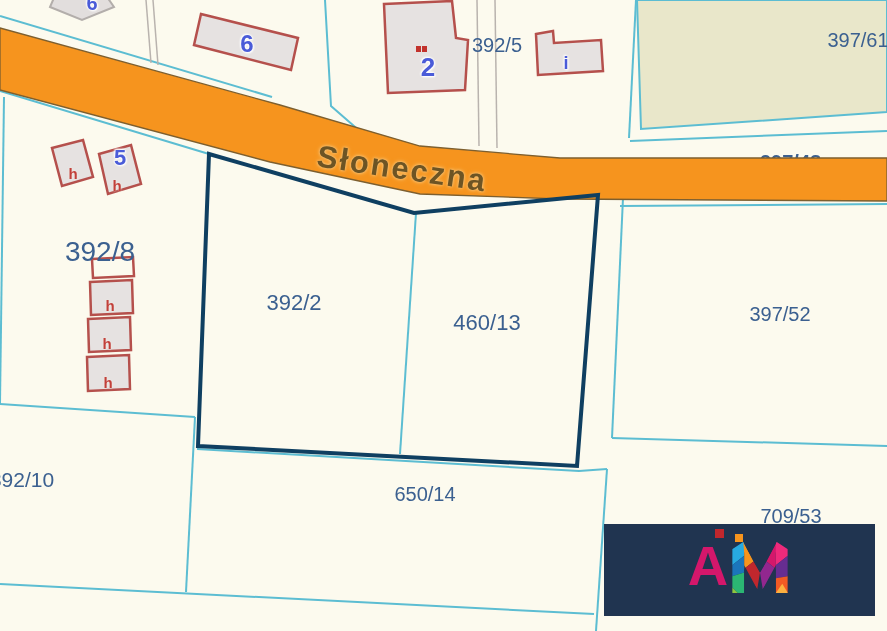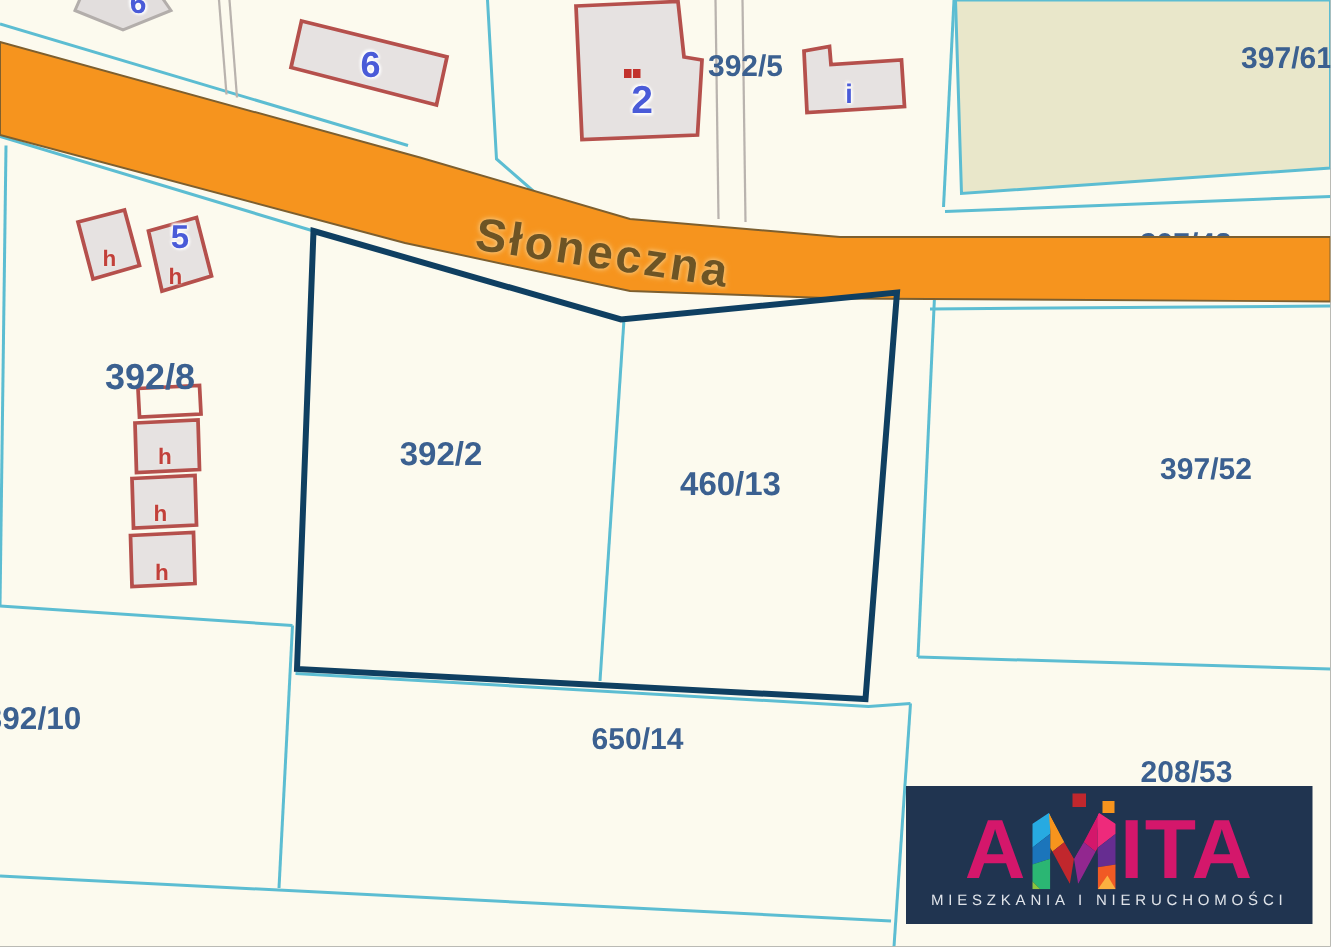--- a/index.html
+++ b/index.html
@@ -3,21 +3,21 @@
 <meta charset="utf-8">
 <style>
   html,body{margin:0;padding:0;background:#888;}
   .stage{
     position:relative;width:887px;height:631px;overflow:hidden;
     background:#fcfaee;font-family:"Liberation Sans",sans-serif;
   }
   .stage svg.geom{position:absolute;left:0;top:0;}
   .plabel{
     position:absolute;transform:translate(-50%,-50%);
-    color:#3b6090;font-weight:bold;white-space:nowrap;
+    color:#3b6090;font-weight:normal;white-space:nowrap;
     font-family:"Liberation Sans",sans-serif;
   }
   .hnum{
     position:absolute;transform:translate(-50%,-50%);
     color:#4a5bd8;font-weight:bold;white-space:nowrap;
     text-shadow:0 0 2px #fff,0 0 3px #fff,1px 1px 2px #fff,-1px -1px 2px #fff;
   }
   .hmark{
     position:absolute;transform:translate(-50%,-50%);
     color:#c2403a;font-weight:bold;font-size:15px;
@@ -103,27 +103,27 @@
       <polygon points="90,282 132,280 133,313 91,315" fill="#e6e2e1" stroke="#b5504c" stroke-width="2.5"></polygon>
       <polygon points="88,319 130,317 131,350 89,352" fill="#e6e2e1" stroke="#b5504c" stroke-width="2.5"></polygon>
       <polygon points="87,357 129,355 130,389 88,391" fill="#e6e2e1" stroke="#b5504c" stroke-width="2.5"></polygon>
     </g>
   </svg>
 
   <div class="street" style="left:402px;top:169px;">Słoneczna</div>
 
   <div class="plabel" style="left:497px;top:45px;font-size:20px;">392/5</div>
   <div class="plabel" style="left:858px;top:40px;font-size:20px;">397/61</div>
-  <div class="plabel" style="left:100px;top:252px;font-size:24px;">392/8</div>
+  <div class="plabel" style="left:100px;top:252px;font-size:28px;">392/8</div>
   <div class="plabel" style="left:294px;top:303px;font-size:22px;">392/2</div>
   <div class="plabel" style="left:487px;top:323px;font-size:22px;">460/13</div>
-  <div class="plabel" style="left:804px;top:314px;font-size:20px;">397/52</div>
+  <div class="plabel" style="left:780px;top:314px;font-size:20px;">397/52</div>
   <div class="plabel" style="left:22px;top:480px;font-size:21px;">392/10</div>
   <div class="plabel" style="left:425px;top:494px;font-size:20px;">650/14</div>
-  <div class="plabel" style="left:791px;top:516px;font-size:20px;">208/53</div>
+  <div class="plabel" style="left:791px;top:516px;font-size:20px;">709/53</div>
 
   <div class="hnum" style="left:92px;top:3px;font-size:20px;">6</div>
   <div class="hnum" style="left:247px;top:44px;font-size:24px;">6</div>
   <div class="hnum" style="left:428px;top:67px;font-size:26px;">2</div>
   <div class="redmini" style="left:416px;top:46px;">
       <i></i>
       <i></i>
     </div>
   <div class="hnum" style="left:120px;top:158px;font-size:22px;">5</div>
   <div class="hnum" style="left:566px;top:63px;font-size:18px;">i</div>
@@ -155,18 +155,16 @@
             <polygon points="23,22 30,34 27,52 13,30" fill="#c1272d"></polygon>
             <polygon points="48,1 37,22 47,30 47,14" fill="#d4176b"></polygon>
             <polygon points="37,22 30,34 33,52 47,30" fill="#92278f"></polygon>
             <polygon points="47,0 60,0 60,16 47,26" fill="#ee2a7b"></polygon>
             <polygon points="47,26 60,16 60,38 47,40" fill="#662d91"></polygon>
             <polygon points="47,40 60,38 60,56 47,56" fill="#f15a24"></polygon>
             <polygon points="54,46 60,56 47,56" fill="#fbb040"></polygon>
           </g>
         </svg>
       </span>
-      <span class="brand-letter">ITA</span>
     </div>
-    <div class="tagline">MIESZKANIA I NIERUCHOMOŚCI</div>
   </div>
 
 </div>
 
 </body></html>

